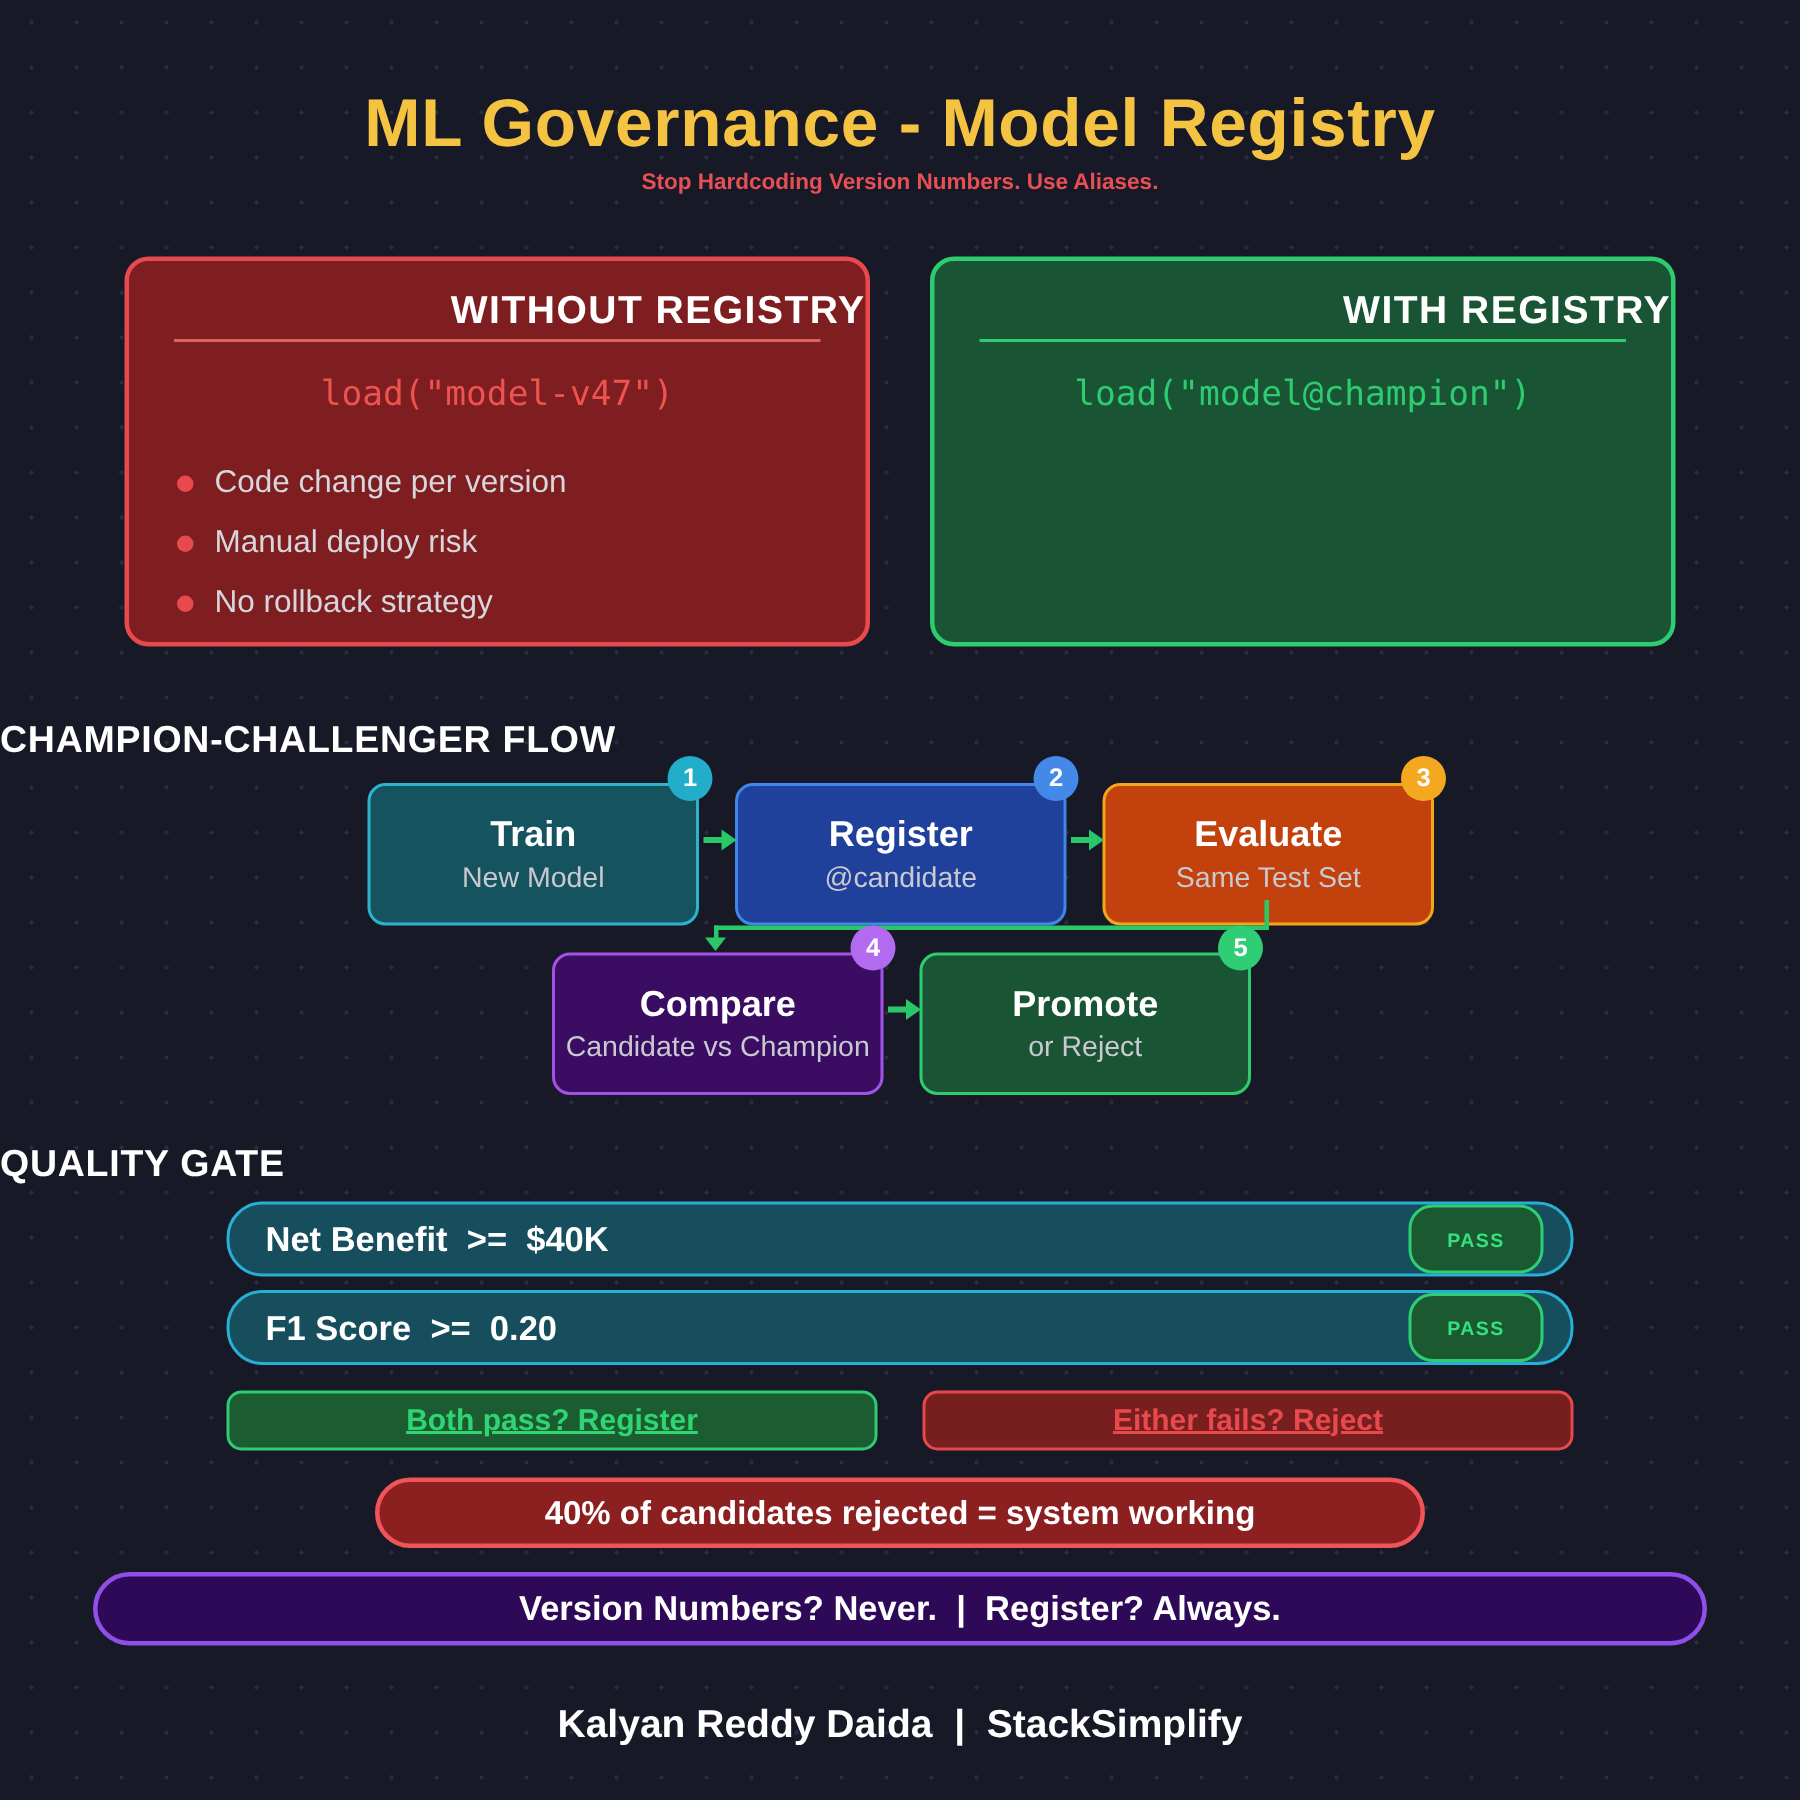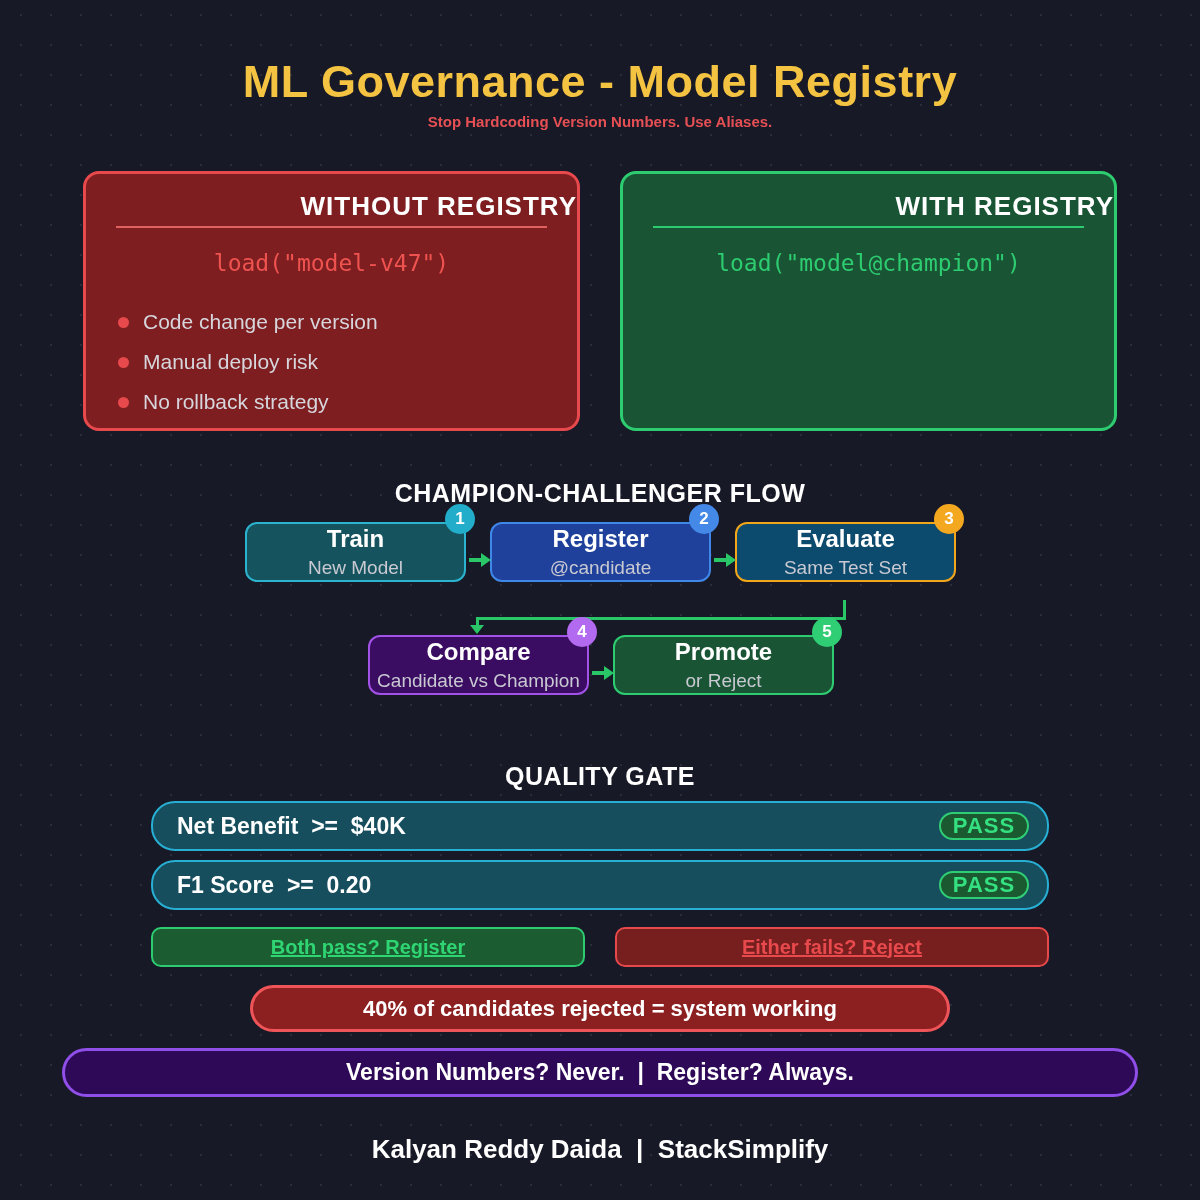--- a/index.html
+++ b/index.html
@@ -47,33 +47,33 @@
   .card.green .card-code { color: #2ecc71; }
   .card-bullets { top: 128px; left: 32px; }
   .bullet { display: flex; align-items: center; height: 40px; }
   .bullet .dot { width: 11px; height: 11px; border-radius: 50%; margin-right: 14px; flex: 0 0 auto; }
   .card.red  .bullet .dot { background: #e8494c; }
   .card.green .bullet .dot { background: #2ecc71; }
   .bullet .txt { font-size: 21px; color: #d6d6dc; }
 
   
   .flow-heading, .qg-heading {
-    left: 0; width: 1200px; text-align: center;
+    left: 0; width: 1200px; 
     font-size: 25px; font-weight: bold; color: #ffffff; letter-spacing: 0.5px;
   }
   .flow-heading { top: 479px; }
   .flow-box {
-    height: 60px; width: 221px; border-radius: 12px;
+    height: 95px; width: 221px; border-radius: 12px;
     display: flex; flex-direction: column; align-items: center; justify-content: center;
   }
   .flow-box .fb-title { font-size: 24px; font-weight: bold; color: #fff; }
   .flow-box .fb-sub   { font-size: 19px; color: #c9c9d2; margin-top: 4px; }
   .fb-train    { top: 522px; left: 245px; background: #15545e; border: 2.5px solid #2bb3cf; }
   .fb-register { top: 522px; left: 490px; background: #1f419b; border: 2.5px solid #3f87e8; }
-  .fb-evaluate { top: 522px; left: 735px; background: #0c4a6e; border: 2.5px solid #f2a71b; }
+  .fb-evaluate { top: 522px; left: 735px; background: #c2410c; border: 2.5px solid #f2a71b; }
   .fb-compare  { top: 635px; left: 368px; background: #3a0d63; border: 2.5px solid #a352e8; }
   .fb-promote  { top: 635px; left: 613px; background: #195534; border: 2.5px solid #2ecc71; }
 
   .badge {
     width: 30px; height: 30px; border-radius: 50%;
     display: flex; align-items: center; justify-content: center;
     font-size: 17px; font-weight: bold; color: #fff; z-index: 3;
   }
   .badge.b1 { top: 504px; left: 445px; background: #22aecb; }
   .badge.b2 { top: 504px; left: 689px; background: #4489e8; }
@@ -103,24 +103,24 @@
   .qg-bar {
     left: 151px; width: 898px; height: 50px; border-radius: 24px;
     background: #174e5e; border: 2.5px solid #27afd4;
     display: flex; align-items: center; justify-content: space-between;
     padding: 0 18px 0 24px;
   }
   .qg-bar.one { top: 801px; }
   .qg-bar.two { top: 860px; }
   .qg-label { font-size: 23px; font-weight: bold; color: #ffffff; white-space: pre; }
   .pass-pill {
-    width: 90px; height: 28px; border-radius: 16px;
+    width: 90px; height: 46px; border-radius: 16px;
     background: #1b5931; border: 2px solid #30ce74;
     display: flex; align-items: center; justify-content: center;
-    font-size: 22px; font-weight: bold; color: #34e07f; letter-spacing: 1px;
+    font-size: 13px; font-weight: bold; color: #34e07f; letter-spacing: 1px;
   }
   .verdict {
     top: 927px; width: 434px; height: 40px; border-radius: 10px;
     display: flex; align-items: center; justify-content: center;
     font-size: 20px; font-weight: bold; text-decoration: underline;
   }
   .verdict.pass { left: 151px; background: #1c5c31; border: 2.5px solid #2ecc71; color: #2fd573; }
   .verdict.fail { left: 615px; background: #771e1f; border: 2.5px solid #e5494c; color: #e8494c; }
 
   .note-pill {

